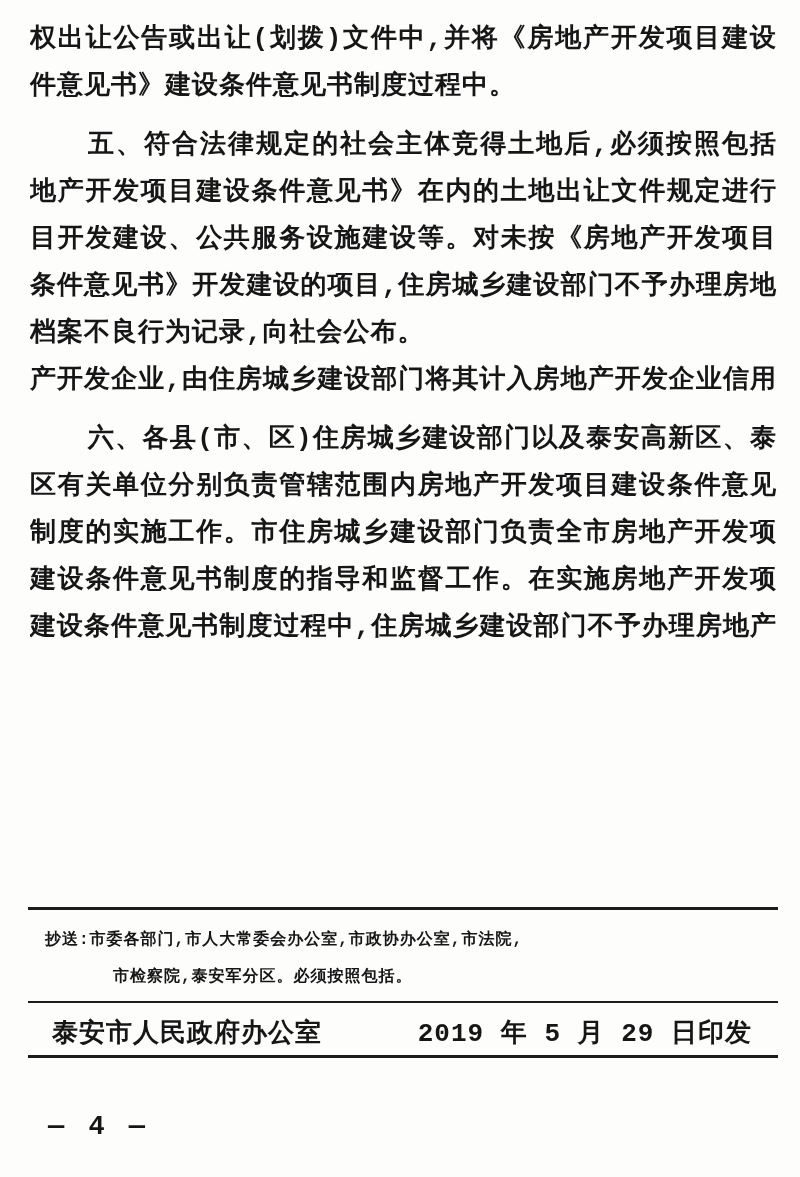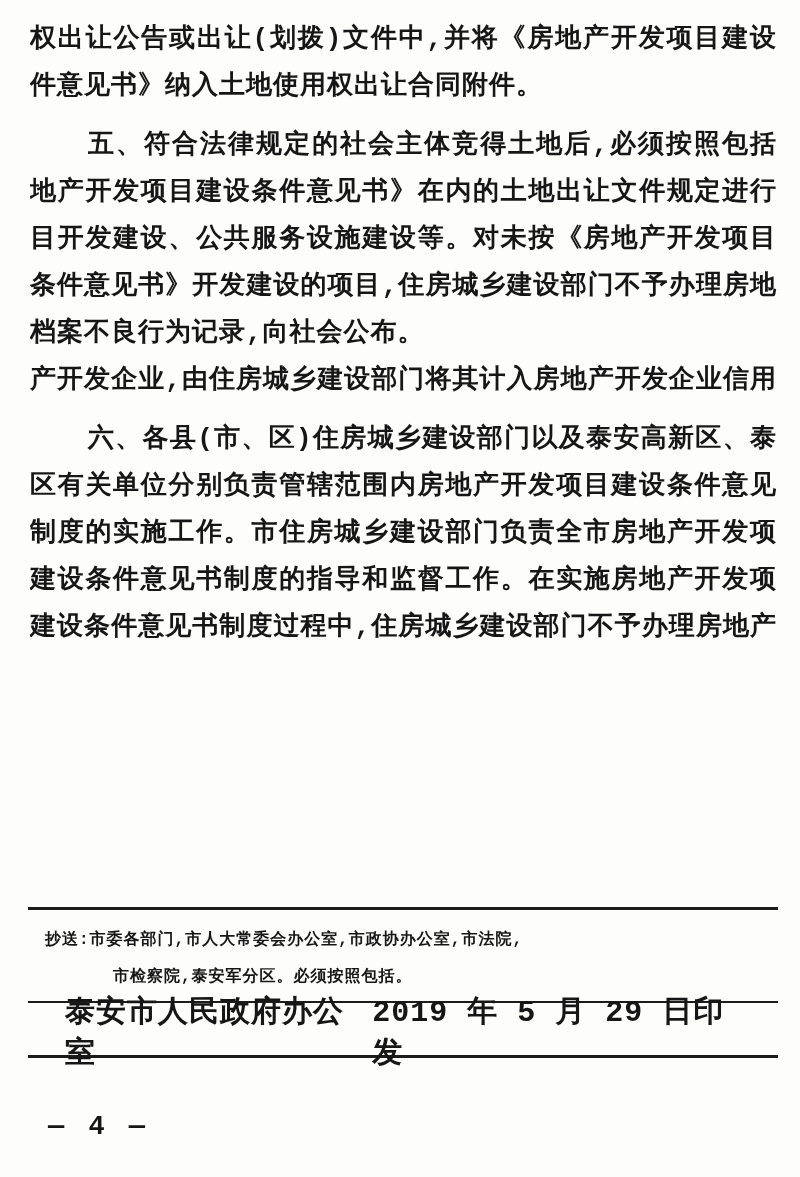--- a/index.html
+++ b/index.html
@@ -62,26 +62,27 @@
     font-size: 16px;
     font-weight: bold;
     line-height: 37px;
     letter-spacing: 1px;
   }
   .copy-line2 { padding-left: 68px; }
   
   .issue-row {
     position: absolute;
     top: 1014px;
-    left: 65px;
+    left: 52px;
     right: 48px;
     height: 36px;
     display: flex;
+    justify-content: space-between;
     align-items: center;
-    font-size: 30px;
+    font-size: 26px;
     font-weight: bold;
     letter-spacing: 1px;
   }
   
   .page-number {
     position: absolute;
     top: 1112px;
     left: 48px;
     font-size: 27px;
     font-weight: bold;
@@ -89,21 +90,21 @@
   }
 </style>
 </head>
 <body>
 
 <div class="page">
 
   <div class="body-text">
     <div class="para">
       <div class="line">权出让公告或出让(划拨)文件中,并将《房地产开发项目建设条</div>
-      <div class="line end">件意见书》纳入土地使用权出让合同附件。</div>
+      <div class="line end">件意见书》建设条件意见书制度过程中。</div>
     </div>
     <div class="para">
       <div class="line first-indent">五、符合法律规定的社会主体竞得土地后,必须按照包括《房</div>
       <div class="line">地产开发项目建设条件意见书》在内的土地出让文件规定进行项</div>
       <div class="line">目开发建设、公共服务设施建设等。对未按《房地产开发项目建设</div>
       <div class="line">条件意见书》开发建设的项目,住房城乡建设部门不予办理房地产</div>
       <div class="line end">档案不良行为记录,向社会公布。</div>
       <div class="line">产开发企业,由住房城乡建设部门将其计入房地产开发企业信用</div>
     </div>
     <div class="para">

